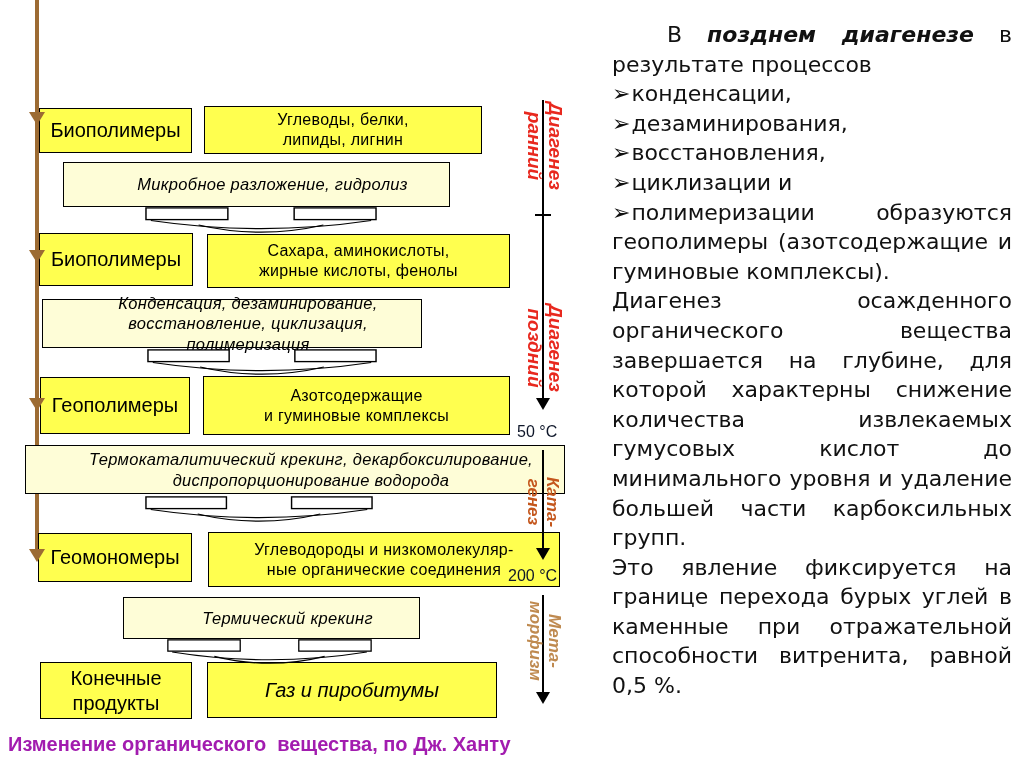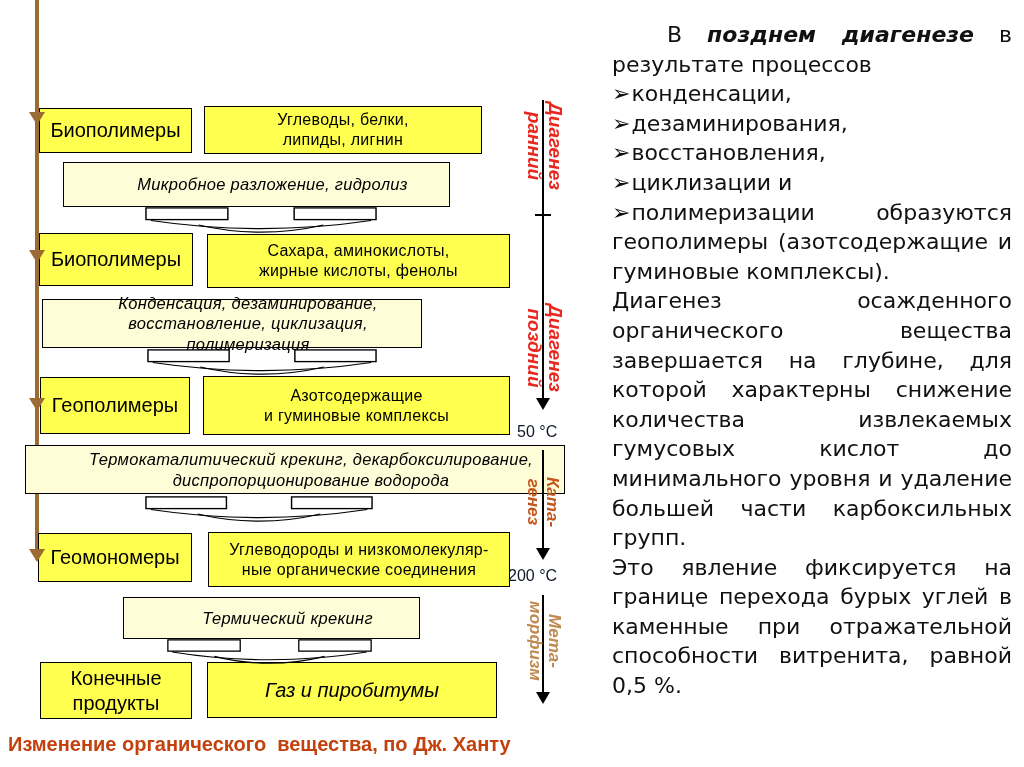--- a/index.html
+++ b/index.html
@@ -19,27 +19,27 @@
   .b1{left:39px;top:108px;width:153px;height:45px;}
   .d1{left:204px;top:106px;width:278px;height:48px;}
   .p1{left:63px;top:162px;width:387px;height:45px;}
   .b2{left:39px;top:233px;width:154px;height:53px;}
   .d2{left:207px;top:234px;width:303px;height:54px;}
   .p2{left:42px;top:299px;width:380px;height:49px;}
   .b3{left:40px;top:377px;width:150px;height:57px;}
   .d3{left:203px;top:376px;width:307px;height:59px;}
   .p3{left:25px;top:445px;width:540px;height:49px;}
   .b4{left:38px;top:533px;width:154px;height:49px;}
-  .d4{left:208px;top:532px;width:302px;height:55px;}
+  .d4{left:208px;top:532px;width:352px;height:55px;}
   .p4{left:123px;top:597px;width:297px;height:42px;}
   .b5{left:40px;top:662px;width:152px;height:57px;}
   .d5{left:207px;top:662px;width:290px;height:56px;font-size:20px;font-style:italic;}
 
   .caption{position:absolute;left:8px;top:733px;width:540px;font-size:20px;
-           font-weight:bold;color:#c2410c;white-space:pre;}
+           font-weight:bold;color:#a21caf;white-space:pre;}
 
   
   .funnel{position:absolute;}
   .f1{left:145px;top:207px;width:232px;height:27px;}
   .f2{left:147px;top:349px;width:230px;height:27px;}
   .f3{left:145px;top:496px;width:228px;height:27px;}
   .f4{left:167px;top:639px;width:205px;height:26px;}
 
   
   .vline-brown{position:absolute;left:35px;top:0;width:4px;height:557px;background:#9c6b33;}

